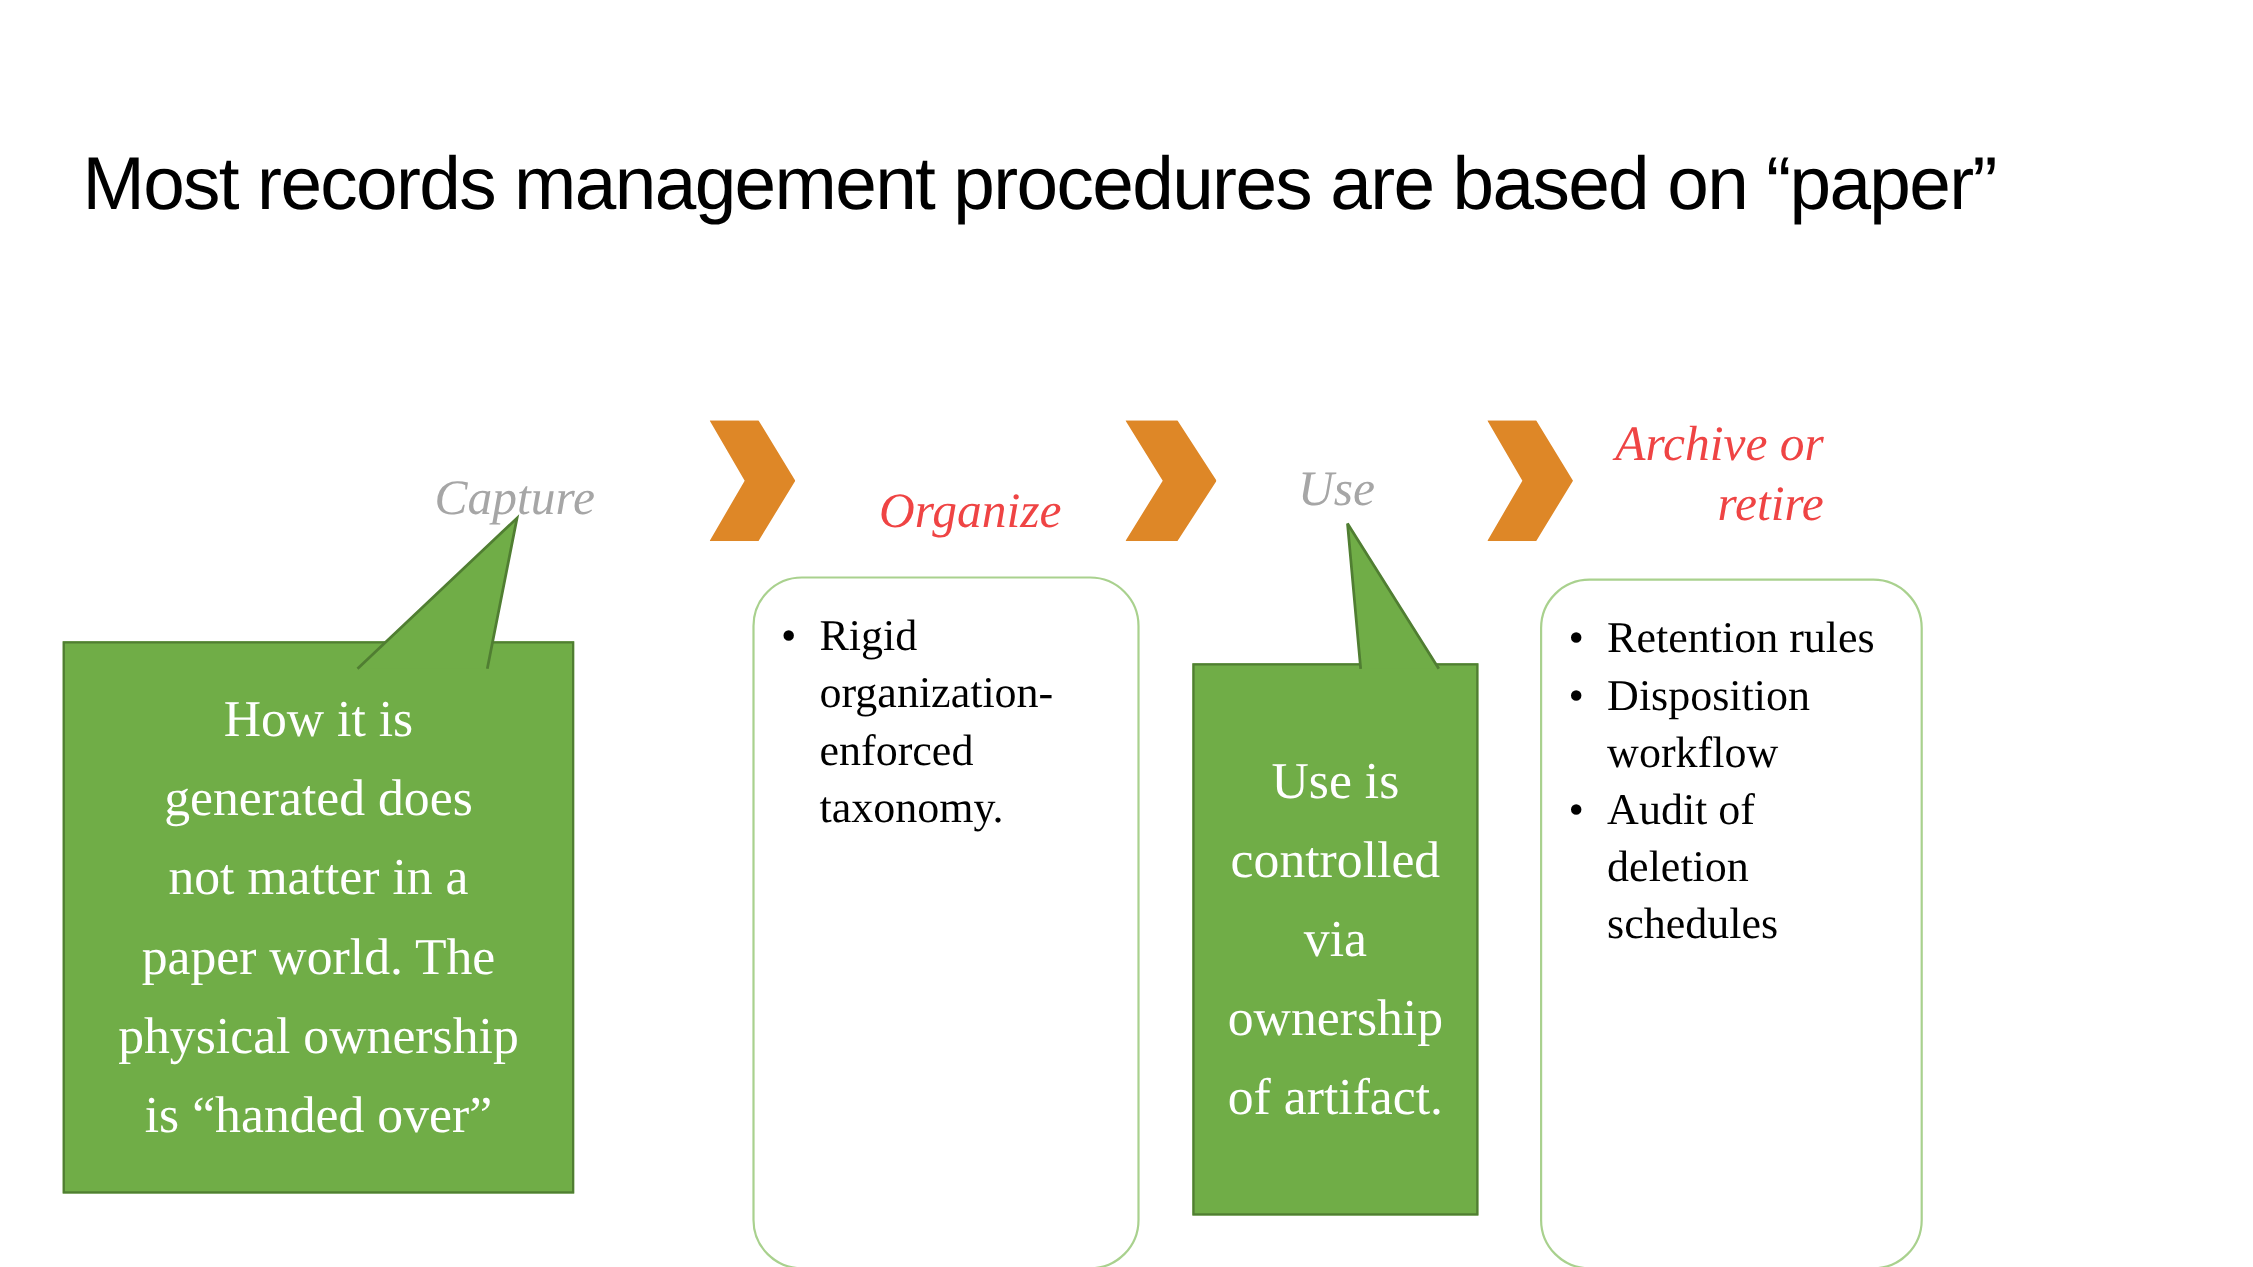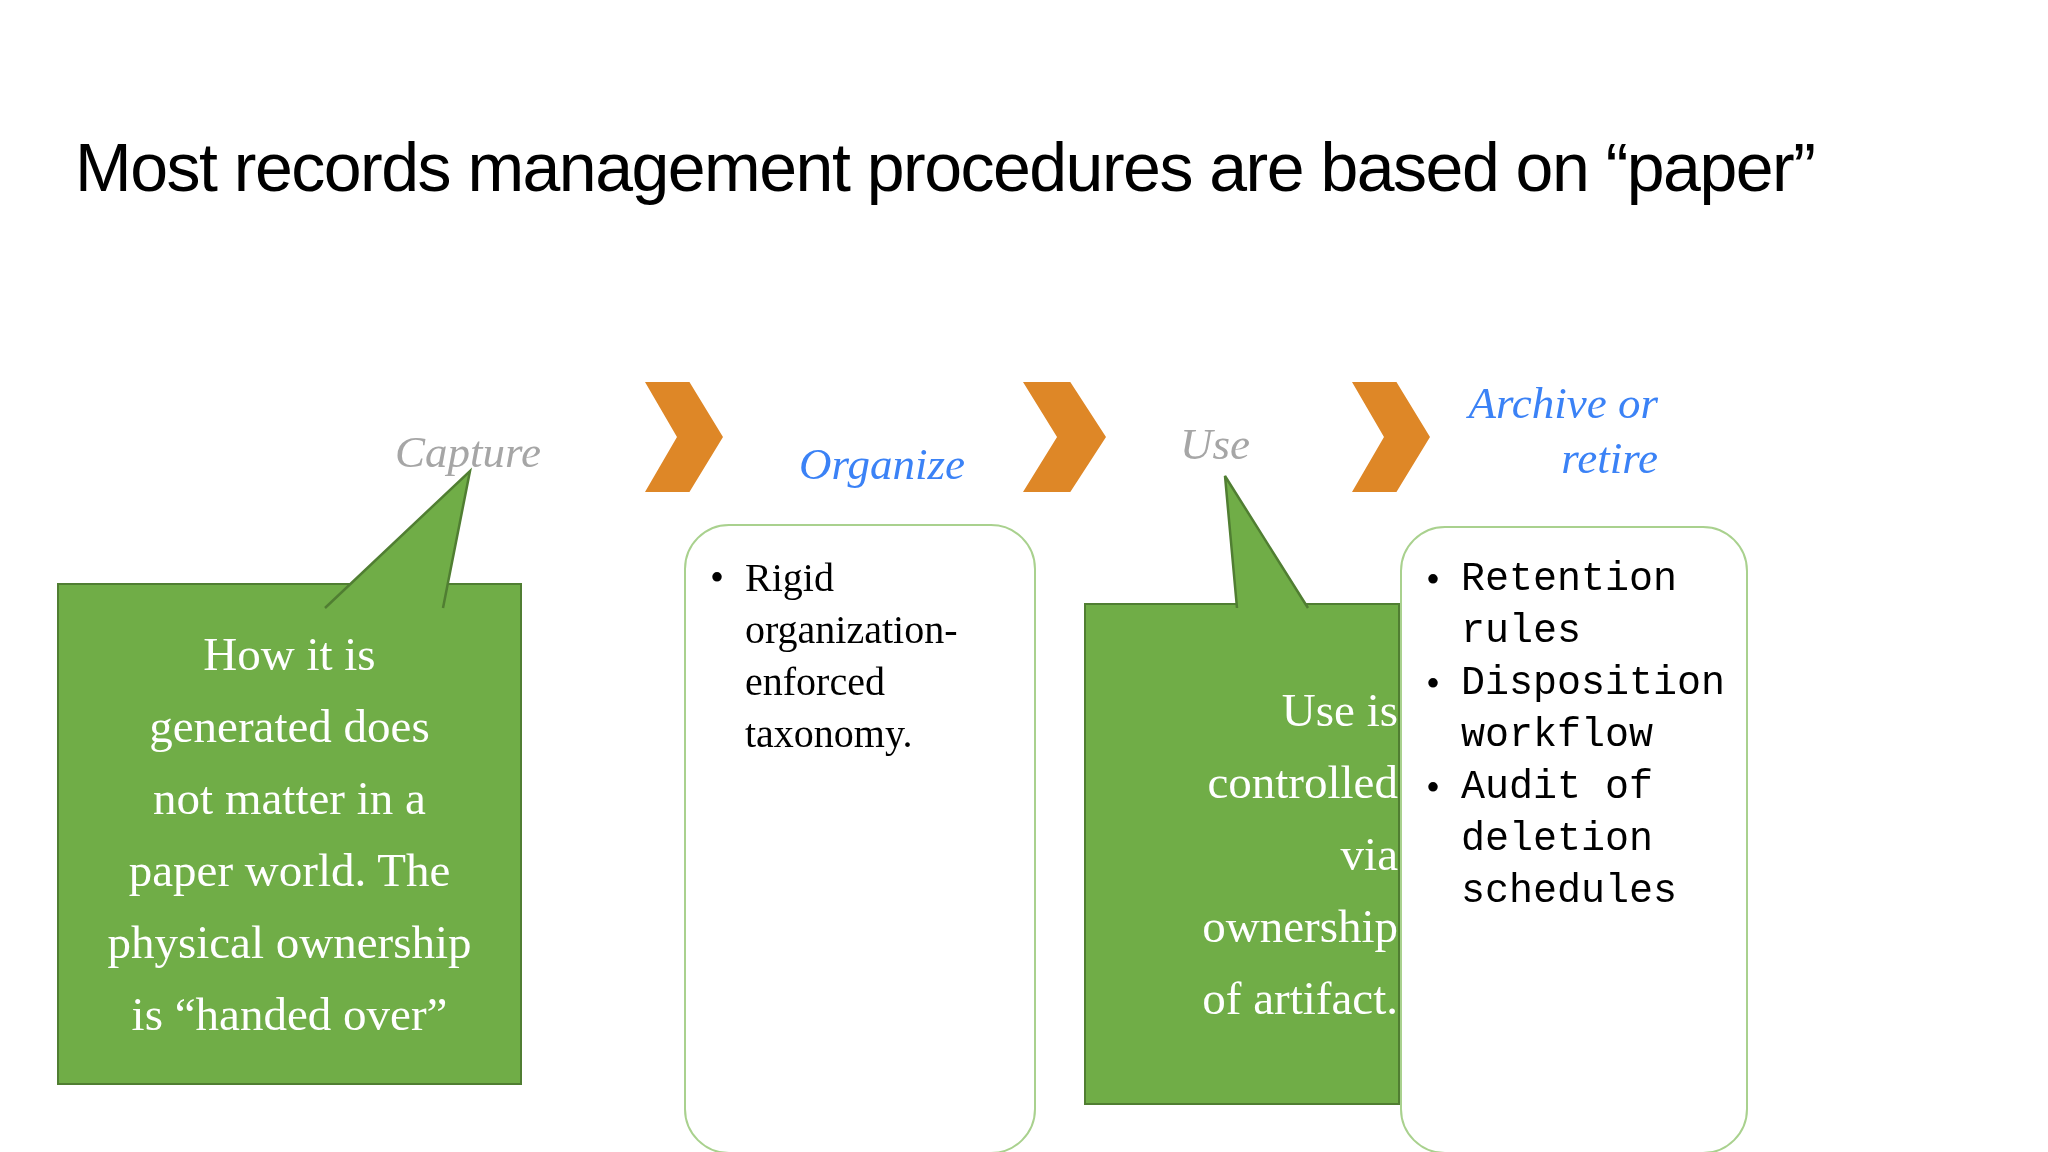--- a/index.html
+++ b/index.html
@@ -13,21 +13,21 @@
   .title{
     position:absolute;left:75px;top:104px;
     font-family:"Liberation Sans",sans-serif;
     font-size:68px;letter-spacing:-1.5px;color:#000;
     white-space:nowrap;
   }
   
   .stage{
     position:absolute;transform:translateX(-50%);
     font-style:italic;font-size:45px;line-height:56px;
-    color:#3b82f6;white-space:nowrap;
+    color:#ef4444;white-space:nowrap;
   }
   .stage.muted{color:#a6a6a6;}
   .stage.two-line{
     transform:none;text-align:right;line-height:55px;white-space:normal;
   }
   
   .chev{
     position:absolute;top:358px;width:80px;height:110px;
     background:#de8727;
     clip-path:polygon(0% 0%,57% 0%,100% 50%,57% 100%,0% 100%,41% 50%);
@@ -44,21 +44,21 @@
   
   .panel{
     position:absolute;box-sizing:border-box;
     background:#fff;border:2px solid #a9d18e;border-radius:45px;
     padding:26px 20px 0 24px;
   }
   .bullets{margin:0;padding:0;list-style:none;}
   .bullet{display:flex;font-size:40px;line-height:52px;color:#000;}
   .bullet .dot{flex:0 0 35px;}
   .panel-organize .btext{width:245px;}
-  .panel-archive .btext{width:252px;font-family:Liberation Mono, monospace;}
+  .panel-archive .btext{width:252px;}
 </style>
 </head>
 <body>
 
 <div class="slide">
 
   <div class="title">Most records management procedures are based on “paper”</div>
 
   <div class="stage muted" style="left:468px;top:400px;text-align:right;">Capture</div>
 
@@ -92,21 +92,21 @@
 
   <div class="panel panel-organize" style="left:684px;top:500px;width:352px;height:630px;">
     <ul class="bullets">
       <li class="bullet">
         <span class="dot">•</span>
         <span class="btext">Rigid organization-enforced taxonomy.</span>
       </li>
     </ul>
   </div>
 
-  <div class="callout" style="left:1084px;top:579px;width:316px;height:502px;align-items:flex-end;">
+  <div class="callout" style="left:1084px;top:579px;width:260px;height:502px;">
     <span class="line">Use is</span>
     <span class="line">controlled</span>
     <span class="line">via</span>
     <span class="line">ownership</span>
     <span class="line">of artifact.</span>
   </div>
   <svg class="tail" style="left:1084px;top:440px;" width="288" height="150" viewBox="0 0 288 150">
     <polygon points="153,144 141,12 224,144" fill="#70ad47"></polygon>
     <polyline points="153,144 141,12 224,144" fill="none" stroke="#507e32" stroke-width="2.5"></polyline>
   </svg>

